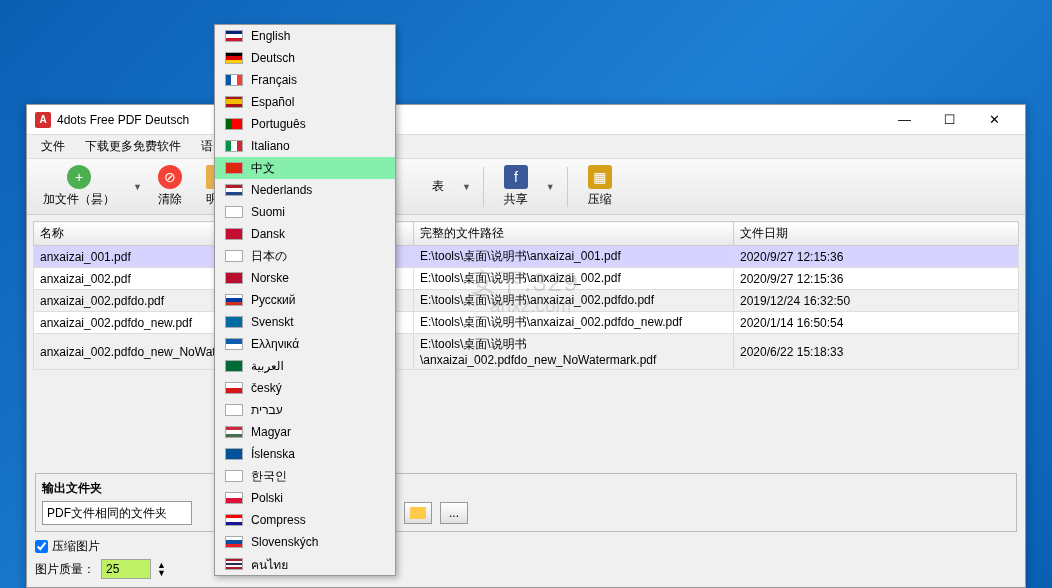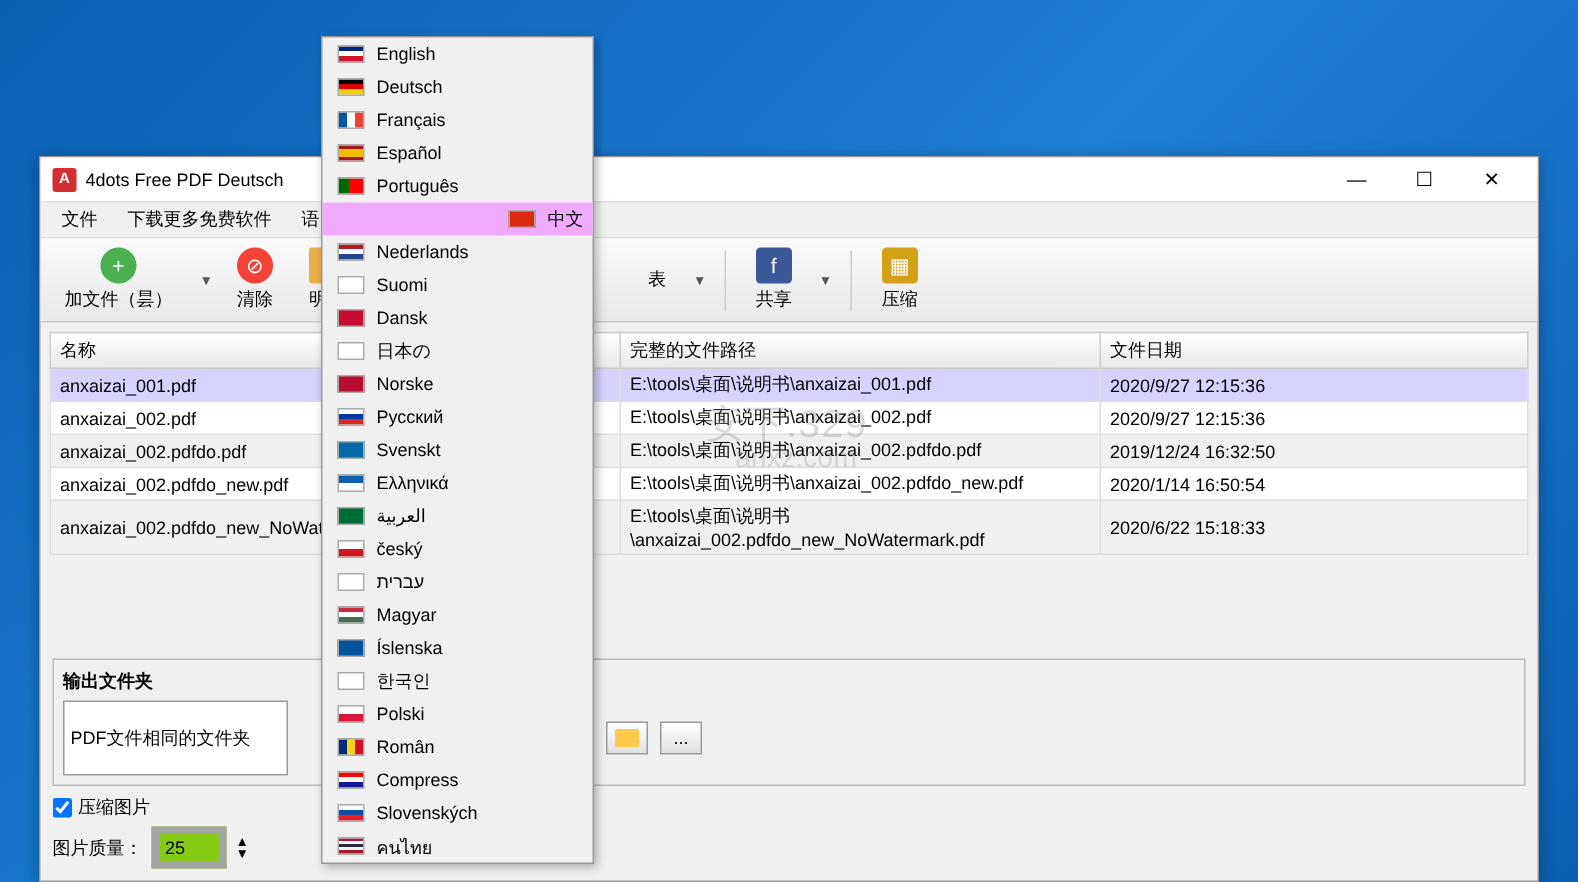--- a/index.html
+++ b/index.html
@@ -19,28 +19,28 @@
 .sep { width: 1px; height: 40px; background: #ccc; margin: 0 4px; }
 .content { padding: 6px; }
 .table { width: 100%; border: 1px solid #a0a0a0; background: #fff; border-collapse: collapse; }
 .table th { background: linear-gradient(#fff, #e8e8e8); border: 1px solid #ccc; text-align: left; padding: 3px 6px; font-weight: normal; }
 .table td { border: 1px solid #ddd; padding: 2px 6px; font-size: 12px; }
 .table tr.selected td { background: #d6d3ff; }
 .table tr.alt td { background: #f0f0f0; }
 .bottom-panel { position: absolute; bottom: 0; left: 0; right: 0; padding: 8px; }
 .fieldset { border: 1px solid #bbb; padding: 6px; margin-bottom: 6px; background: #f0f0f0; }
 .fieldset-label { font-weight: bold; margin-bottom: 4px; }
-.text-input { border: 1px solid #999; padding: 17px 4px; background: #fff; width: 150px; }
+.text-input { border: 1px solid #999; padding: 4px 4px; background: #fff; width: 150px; }
 .checkbox-row { display: flex; gap: 4px; margin-top: 4px; }
 .quality-row { display: flex; align-items: center; gap: 6px; margin-top: 4px; }
-.spinner { border: 5px solid #a3a3a3; padding: 2px 4px; width: 50px; background: #84cc16; }
+.spinner { border: 1px solid #a3a3a3; padding: 2px 4px; width: 50px; background: #bef264; }
 .browse-btn { width: 28px; height: 22px; border: 1px solid #999; background: linear-gradient(#fff,#e0e0e0); display: inline-flex; align-items: center; justify-content: center; margin-left: 4px; cursor: pointer; }
 .lang-menu { position: absolute; left: 214px; top: 24px; width: 182px; background: #f0f0f0; border: 1px solid #999; box-shadow: 2px 2px 6px rgba(0,0,0,0.3); z-index: 100; }
 .lang-item { display: flex; align-items: center; height: 22px; padding: 0 6px 0 4px; cursor: pointer; gap: 8px; }
-.lang-item.selected { background: #f0abfc; justify-content: flex-end; }
+.lang-item.selected { background: #86efac; }
 .flag { width: 18px; height: 12px; border: 1px solid #aaa; flex-shrink: 0; background: #ccc; margin-left: 6px; }
 .watermark { position: absolute; left: 470px; top: 265px; font-size: 26px; color: rgba(150,150,150,0.35); font-family: Arial; pointer-events: none; z-index: 50; letter-spacing: 1px; text-align: center; }
 .wm2 { position: absolute; left: 490px; top: 295px; font-size: 19px; color: rgba(150,150,150,0.3); pointer-events: none; z-index: 50; }
 .drop-arrow { font-size: 9px; margin-left: 2px; color: #555; }
 .icon-add { background: #4caf50; }
 .icon-clear { background: #f44336; }
 .icon-fb { background: #3b5998; width: 24px; height: 24px; border-radius: 3px; }
 .icon-compress { background: #d4a017; width: 24px; height: 24px; border-radius: 3px; }
 .folder-icon { width: 16px; height: 12px; background: #ffc94a; border-radius: 1px; display: inline-block; }
 .flag-gb{background:linear-gradient(#00247d 33%,#fff 33%,#fff 66%,#cf142b 66%)}
@@ -199,20 +199,24 @@
       <span>Français</span>
     </div>
     <div class="lang-item">
       <span class="flag flag-es"></span>
       <span>Español</span>
     </div>
     <div class="lang-item">
       <span class="flag flag-pt"></span>
       <span>Português</span>
     </div>
+    <div class="lang-item">
+      <span class="flag flag-it"></span>
+      <span>Italiano</span>
+    </div>
     <div class="lang-item selected">
       <span class="flag flag-cn"></span>
       <span>中文</span>
     </div>
     <div class="lang-item">
       <span class="flag flag-nl"></span>
       <span>Nederlands</span>
     </div>
     <div class="lang-item">
       <span class="flag flag-fi"></span>
@@ -264,24 +268,20 @@
     </div>
     <div class="lang-item">
       <span class="flag flag-kr"></span>
       <span>한국인</span>
     </div>
     <div class="lang-item">
       <span class="flag flag-pl"></span>
       <span>Polski</span>
     </div>
     <div class="lang-item">
-      <span class="flag flag-ro"></span>
-      <span>Român</span>
-    </div>
-    <div class="lang-item">
       <span class="flag flag-hr"></span>
       <span>Compress</span>
     </div>
     <div class="lang-item">
       <span class="flag flag-sk"></span>
       <span>Slovenských</span>
     </div>
     <div class="lang-item">
       <span class="flag flag-th"></span>
       <span>คนไทย</span>

